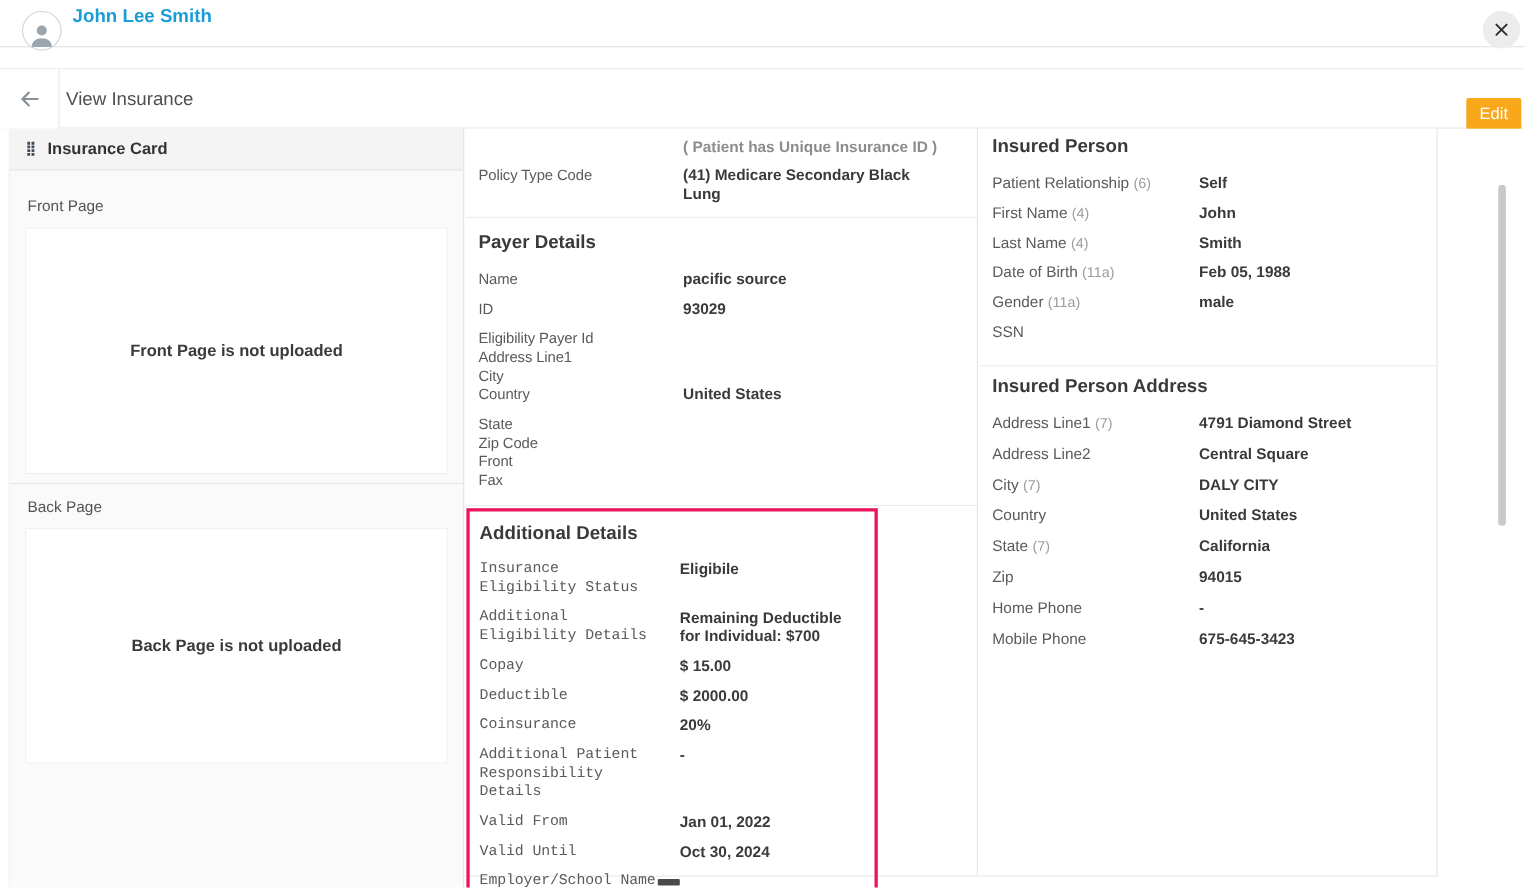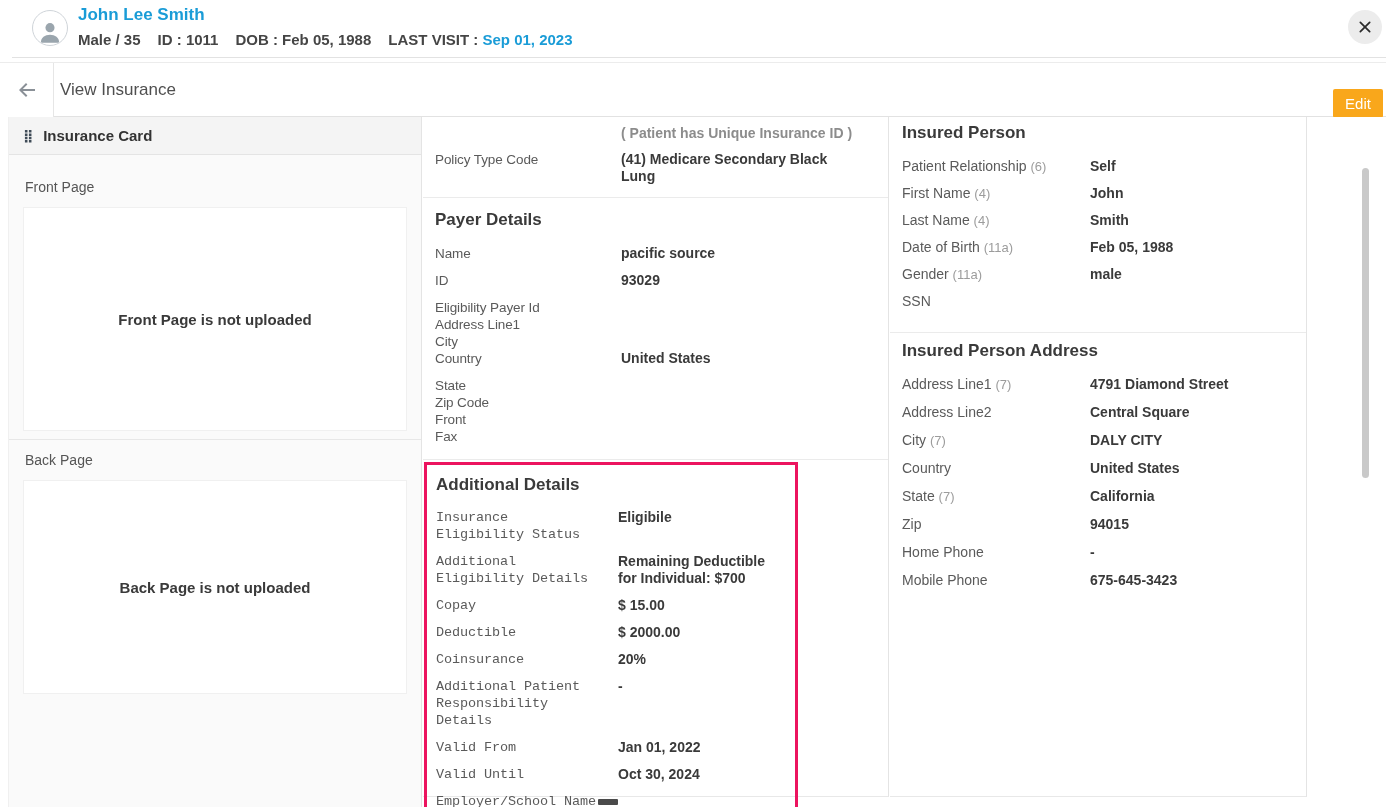--- a/index.html
+++ b/index.html
@@ -1,20 +1,20 @@
 <!DOCTYPE html>
 <html><head>
 <meta charset="utf-8">
 <style>
   * { box-sizing: border-box; }
   body { margin:0; background:#fff; font-family:"Liberation Sans", sans-serif; }
   .app { position:relative; width:1386px; height:807px; background:#fff; overflow:hidden; color:#3c3c3c; }
 
   
-  .patient-header { position:absolute; top:0; left:12px; right:0; height:58px; background:#fff; border-bottom:1px solid #e2e2e2; }
+  .patient-header { position:absolute; top:0; left:0; right:0; height:43px; background:#fff; border-bottom:1px solid #e2e2e2; }
   .avatar { position:absolute; left:20px; top:10px; width:36px; height:36px; border:1px solid #cfd4d9; border-radius:50%; background:#fff; display:flex; align-items:flex-end; justify-content:center; overflow:hidden; }
   .avatar svg { width:26px; height:26px; }
   .patient-name { position:absolute; left:66px; top:5px; font-size:17px; font-weight:700; color:#1a9cd7; text-decoration:none; cursor:pointer; }
   .patient-meta { position:absolute; left:66px; top:31px; display:flex; gap:17px; font-size:15px; font-weight:700; color:#454545; }
   .meta-blue { color:#1a9cd7; }
   .close-btn { position:absolute; right:4px; top:10px; width:34px; height:34px; border-radius:50%; background:#ececec; border:none; display:flex; align-items:center; justify-content:center; cursor:pointer; padding:0; }
   .close-btn svg { width:16px; height:16px; }
 
   
   .toolbar { position:absolute; top:62px; left:0; right:0; height:55px; background:#fff; border-top:1px solid #ececec; border-bottom:1px solid #e2e2e2; }
@@ -84,29 +84,20 @@
 <div class="app">
 
   <header class="patient-header">
     <div class="avatar">
       <svg viewBox="0 0 24 24">
         <circle cx="12" cy="8" r="4.2" fill="#9aa5ad"></circle>
         <path d="M3.5 22c0-4.8 3.9-7.4 8.5-7.4s8.5 2.6 8.5 7.4z" fill="#9aa5ad"></path>
       </svg>
     </div>
     <a class="patient-name">John Lee Smith</a>
-    <div class="patient-meta">
-      <span>Male /  35</span>
-      <span>ID : 1011</span>
-      <span>DOB : Feb 05, 1988</span>
-      <span>
-        <span>LAST VISIT :</span>
-        <span class="meta-blue">Sep 01, 2023</span>
-      </span>
-    </div>
     <button class="close-btn">
       <svg viewBox="0 0 24 24">
         <path d="M5 5 L19 19 M19 5 L5 19" stroke="#2b2b2b" stroke-width="2.6" stroke-linecap="round" fill="none"></path>
       </svg>
     </button>
   </header>
 
   <div class="toolbar">
     <div class="back-box">
       <svg viewBox="0 0 24 24">

